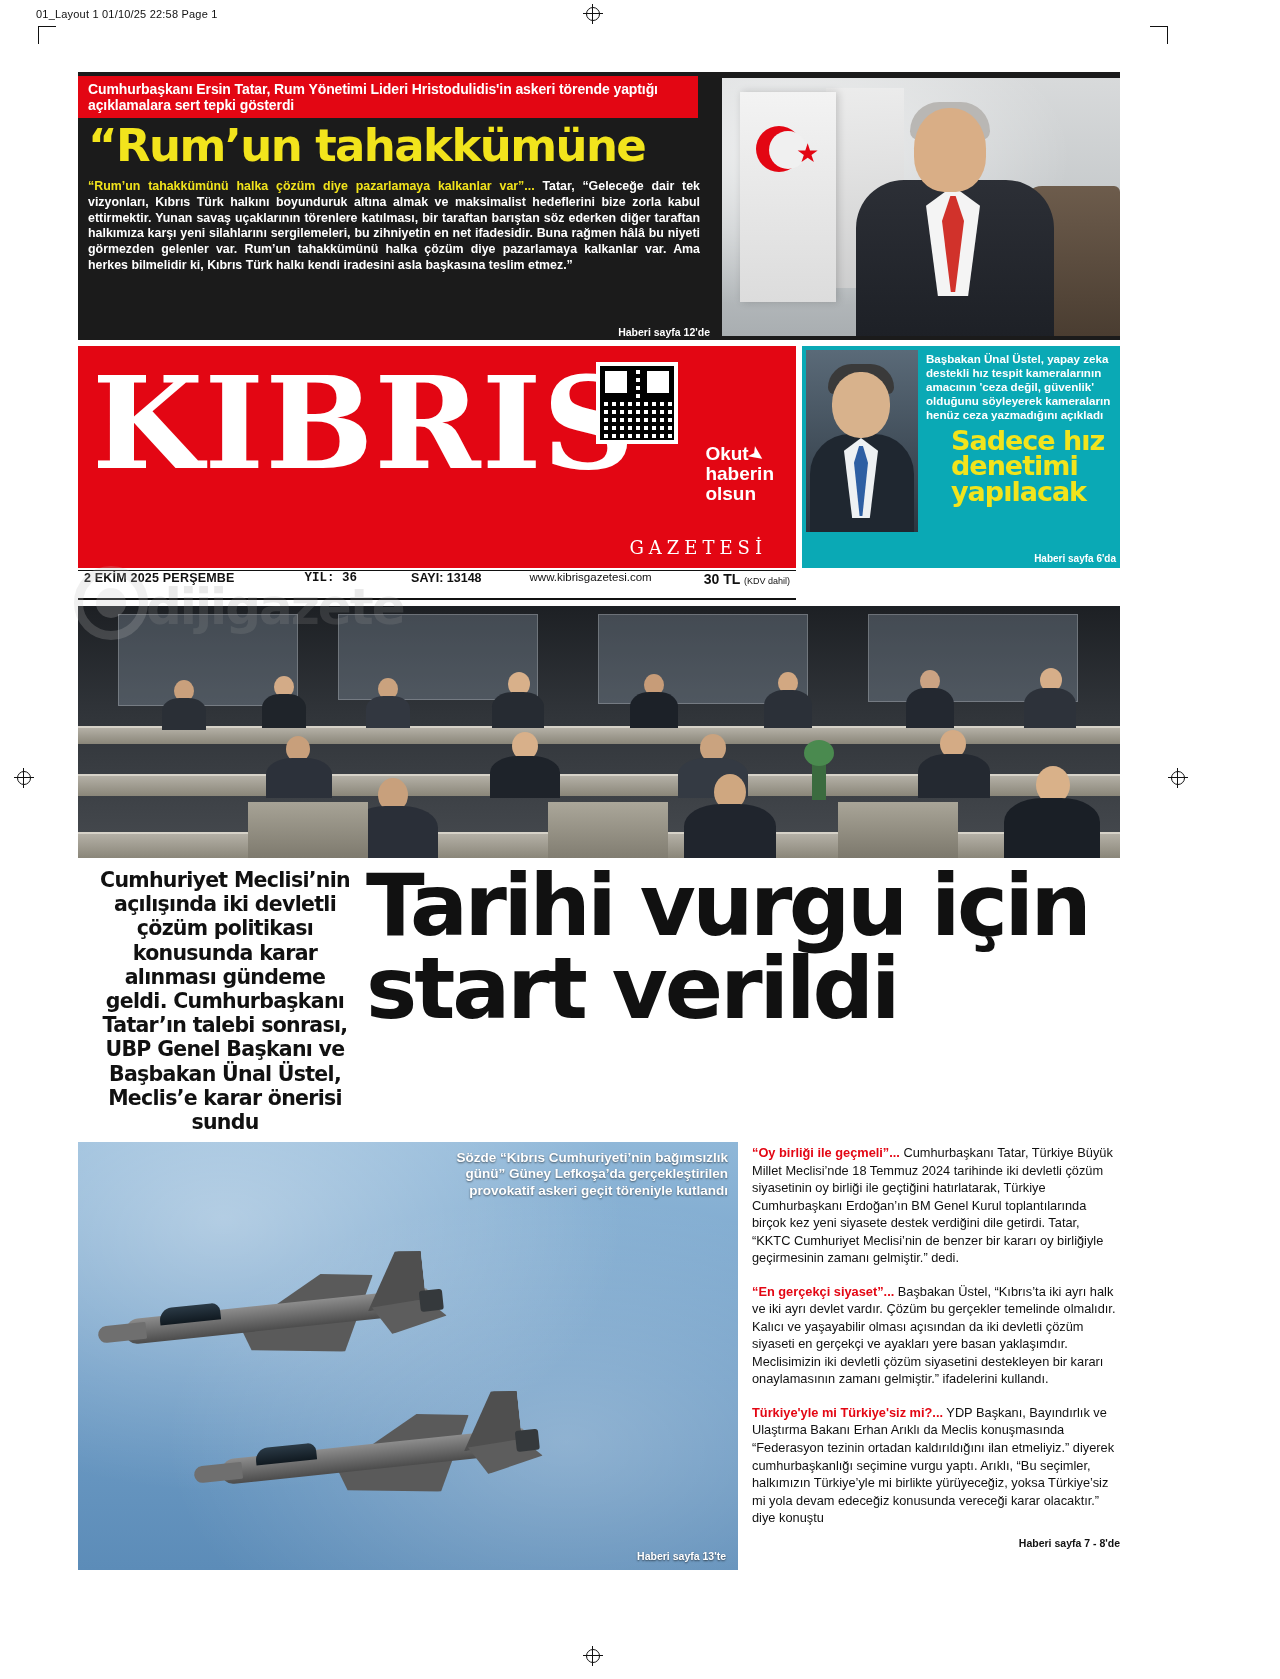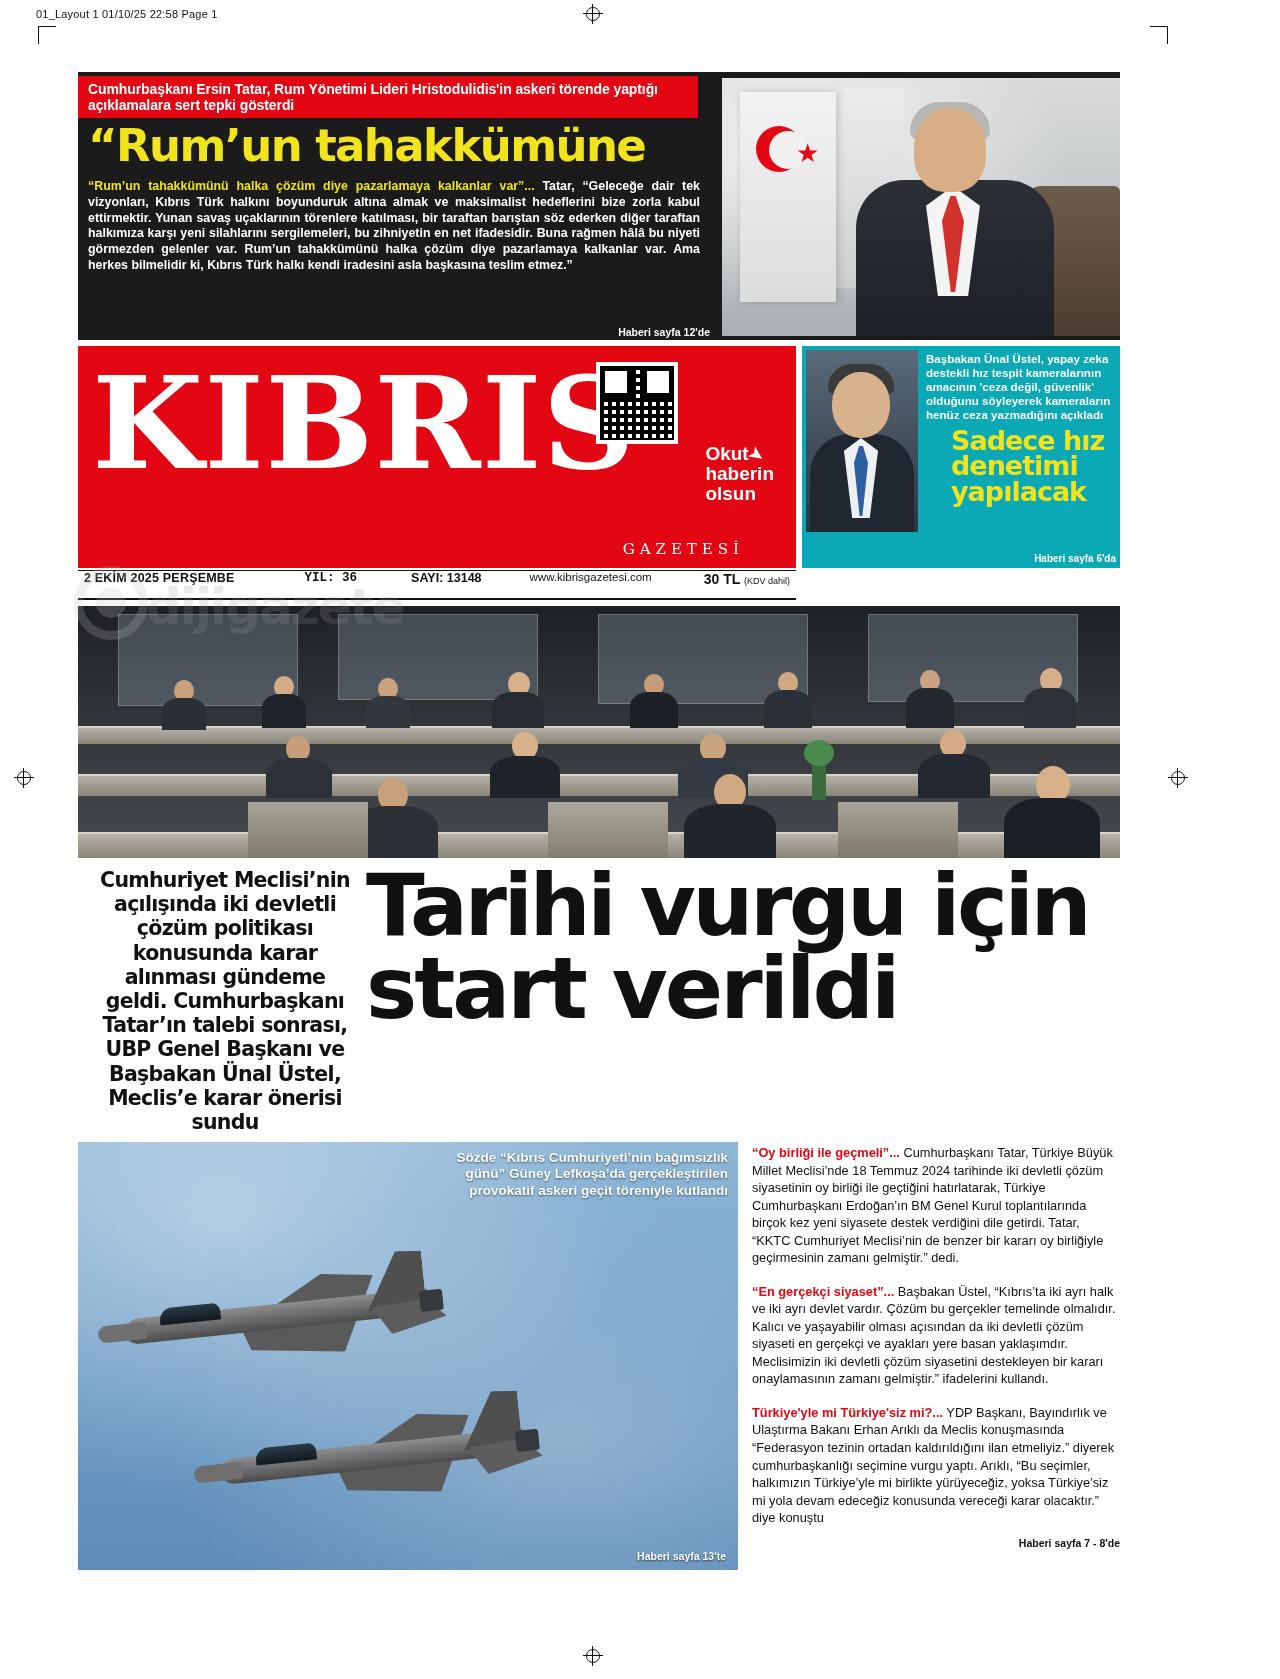--- a/index.html
+++ b/index.html
@@ -201,24 +201,24 @@
     left: 14px; top: -4px;
     font-family: "DejaVu Serif", serif;
     font-size: 128px;
     font-weight: bold;
     color: #ffffff;
     letter-spacing: 1px;
     line-height: 1.28;
   }
   .masthead .gazetesi {
     position: absolute;
-    right: 52px; bottom: 10px;
+    right: 29px; bottom: 10px;
     font-family: "DejaVu Serif", serif;
     color: #fff;
-    font-size: 15px;
+    font-size: 18px;
     letter-spacing: 5px;
   }
   .qr {
     position: absolute;
     right: 118px; top: 16px;
     width: 82px; height: 82px;
     background: #fff;
     padding: 4px;
   }
   .qr-inner {

